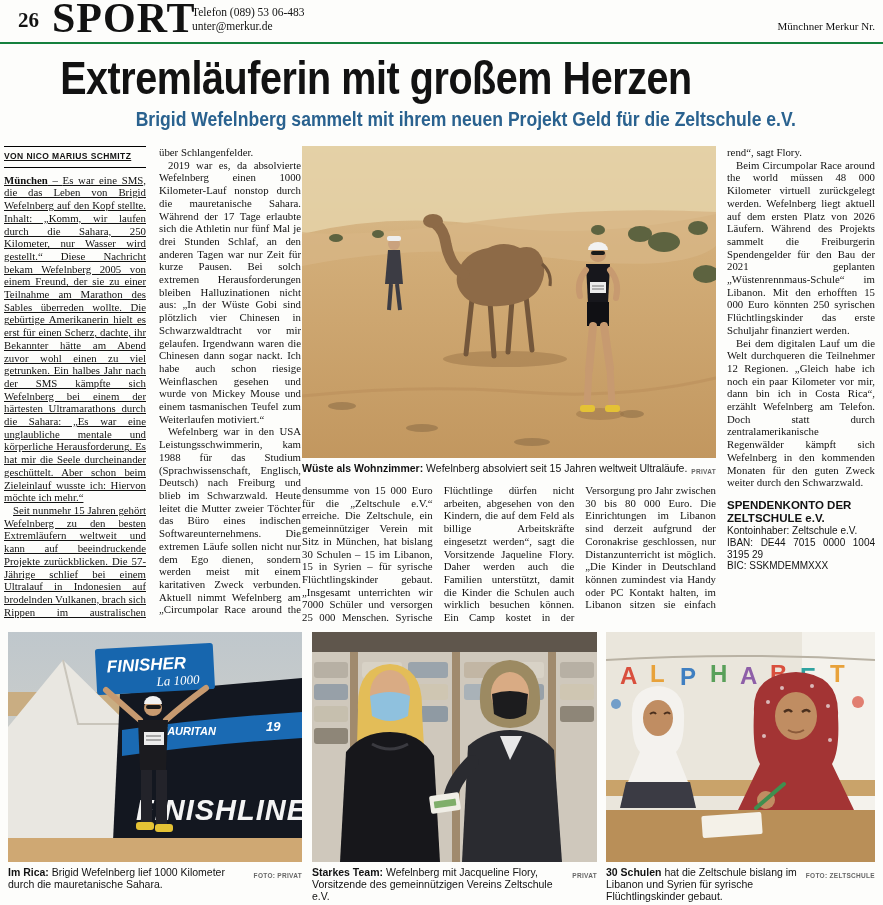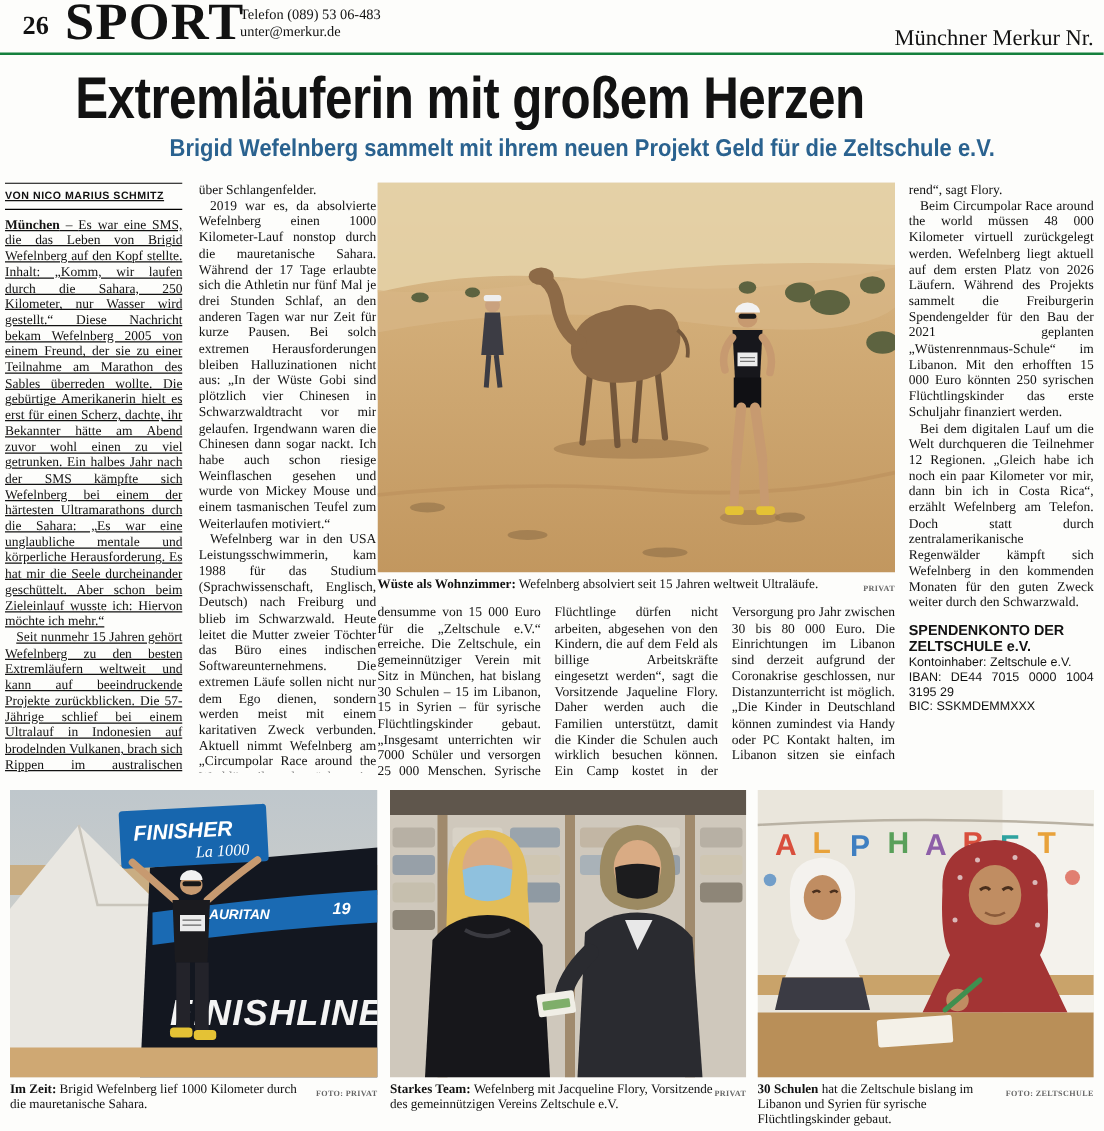--- a/index.html
+++ b/index.html
@@ -5,21 +5,21 @@
   html,body{margin:0;padding:0;}
   body{width:883px;height:905px;position:relative;background:#fdfdfb;color:#121212;
        font-family:"Liberation Serif",serif;overflow:hidden;}
   .abs{position:absolute;}
 
   
   #masthead{left:0;top:0;width:883px;height:42px;border-bottom:2px solid #15803d;}
   #pageno{left:18px;top:8px;font-size:21px;font-weight:bold;}
   #section{left:52px;top:-6px;font-size:42px;font-weight:bold;letter-spacing:1px;}
   #contact{left:192px;top:6px;font-size:11.5px;line-height:13.5px;}
-  #paper{right:8px;top:20px;font-size:18px;}
+  #paper{right:8px;top:20px;font-size:11px;}
 
   
   #headline{left:0;top:50px;width:707px;text-align:center;}
   #headline span{display:inline-block;transform:scaleX(.84);transform-origin:center;
       font-family:"Liberation Sans",sans-serif;font-weight:bold;font-size:47px;letter-spacing:-.5px;white-space:nowrap;}
   #subheadline{left:0;top:108px;width:883px;text-align:center;padding-left:24px;}
   #subheadline span{display:inline-block;transform:scaleX(.9);transform-origin:center;
       font-family:"Liberation Sans",sans-serif;font-weight:bold;font-size:19.5px;color:#2a628f;white-space:nowrap;}
 
   
@@ -30,21 +30,21 @@
 
   #col1{left:4px;top:146px;width:142px;height:472px;overflow:hidden;text-decoration:underline;}
   #byline{border-top:1px solid #000;border-bottom:1px solid #000;padding:3px 0 4px 0;margin-bottom:6px;
       font-family:"Liberation Sans",sans-serif;font-weight:bold;font-size:8.5px;letter-spacing:.4px;}
   #col2{left:159px;top:146px;width:142px;height:472px;overflow:hidden;}
   #col6{left:727px;top:146px;width:148px;}
   #midcols{left:302px;top:484px;width:414px;height:152px;overflow:hidden;
       column-count:3;column-gap:11px;column-fill:auto;}
 
   
-  .cap{font-family:Liberation Serif, serif;font-size:10.5px;line-height:12px;margin:0;text-align:left;}
+  .cap{font-family:Liberation Sans, sans-serif;font-size:10.5px;line-height:12px;margin:0;text-align:left;}
   .cap .credit{float:right;font-size:6.5px;letter-spacing:.3px;color:#666;margin-top:4px;font-weight:bold;}
 
   
   #donation{margin-top:10px;font-family:"Liberation Sans",sans-serif;}
   #donation .bt{font-weight:bold;font-size:11.5px;line-height:13px;}
   #donation .bb{font-size:10.3px;line-height:11.8px;text-align:justify;margin-top:3px;}
   #donation .bl{font-size:10px;line-height:11.8px;}
 
   figure{margin:0;}
   svg{display:block;}
@@ -199,21 +199,21 @@
       <path d="M138,104 h15 M138,108 h15" stroke="#666" stroke-width="1"></path>
       <rect x="133" y="138" width="11" height="52" fill="#23232a"></rect>
       <rect x="148" y="138" width="11" height="54" fill="#23232a"></rect>
       <rect x="128" y="190" width="18" height="8" rx="3" fill="#e4c235"></rect>
       <rect x="147" y="192" width="18" height="8" rx="3" fill="#e4c235"></rect>
     </g>
   </svg>
 </figure>
 <p class="cap abs" style="left:8px;top:866px;width:294px;">
   <span class="credit">FOTO: PRIVAT</span>
-  <b>Im Zeit:</b>
+  <b>Im Rica:</b>
   <span>Brigid Wefelnberg lief 1000 Kilometer durch die mauretanische Sahara.</span>
 </p>
 
 <figure class="abs" style="left:312px;top:632px;">
   <svg width="285" height="230" viewBox="0 0 285 230">
     <rect width="285" height="230" fill="#cfc8bc"></rect>
     <rect width="285" height="20" fill="#5f564c"></rect>
     <g>
       <rect x="38" y="20" width="8" height="210" fill="#a08a6d"></rect>
       <rect x="140" y="20" width="8" height="210" fill="#a08a6d"></rect>

